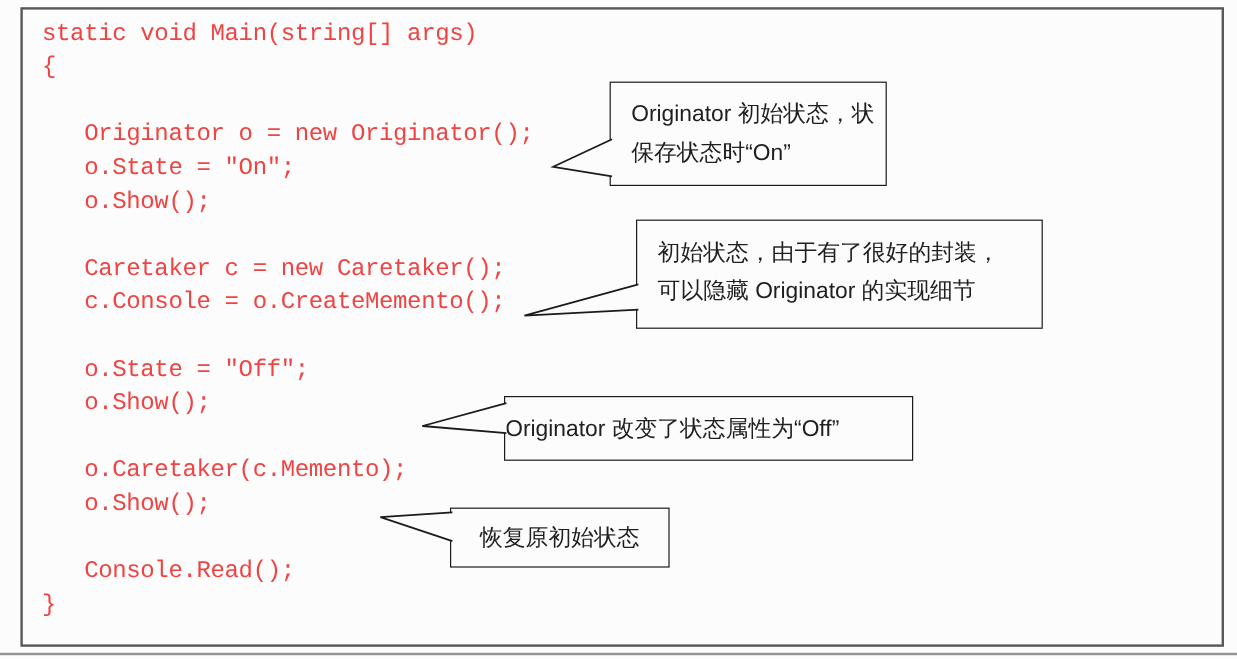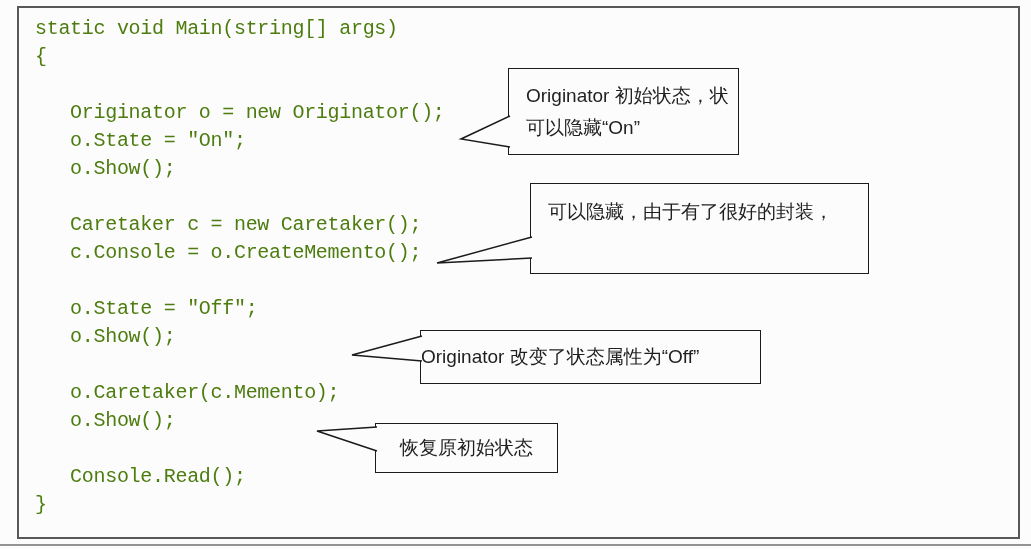--- a/index.html
+++ b/index.html
@@ -30,21 +30,21 @@
     left: 0;
     top: 544px;
     width: 1031px;
     height: 2px;
     background: #939393;
   }
   .code {
     position: absolute;
     left: 35px;
     top: 15px;
-    color: #4d7c0f;
+    color: #ef4444;
     font-family: "Liberation Mono", "DejaVu Sans Mono", monospace;
     font-size: 20px;
     letter-spacing: -0.3px;
   }
   .code-line {
     height: 28px;
     line-height: 28px;
     white-space: pre;
   }
   .callout {
@@ -111,25 +111,26 @@
     <div class="code-line"></div>
     <div class="code-line">   o.Caretaker(c.Memento);</div>
     <div class="code-line">   o.Show();</div>
     <div class="code-line"></div>
     <div class="code-line">   Console.Read();</div>
     <div class="code-line">}</div>
   </div>
 
   <div class="callout callout-1">
     <div class="callout-line">Originator 初始状态，状</div>
-    <div class="callout-line">可以隐藏“On”</div>
+    <div class="callout-line">保存状态时“On”</div>
   </div>
 
   <div class="callout callout-2">
-    <div class="callout-line">可以隐藏，由于有了很好的封装，</div>
+    <div class="callout-line">初始状态，由于有了很好的封装，</div>
+    <div class="callout-line">可以隐藏 Originator 的实现细节</div>
   </div>
 
   <div class="callout callout-3">
     <div class="callout-line">Originator 改变了状态属性为“Off”</div>
   </div>
 
   <div class="callout callout-4">
     <div class="callout-line">恢复原初始状态</div>
   </div>
 

